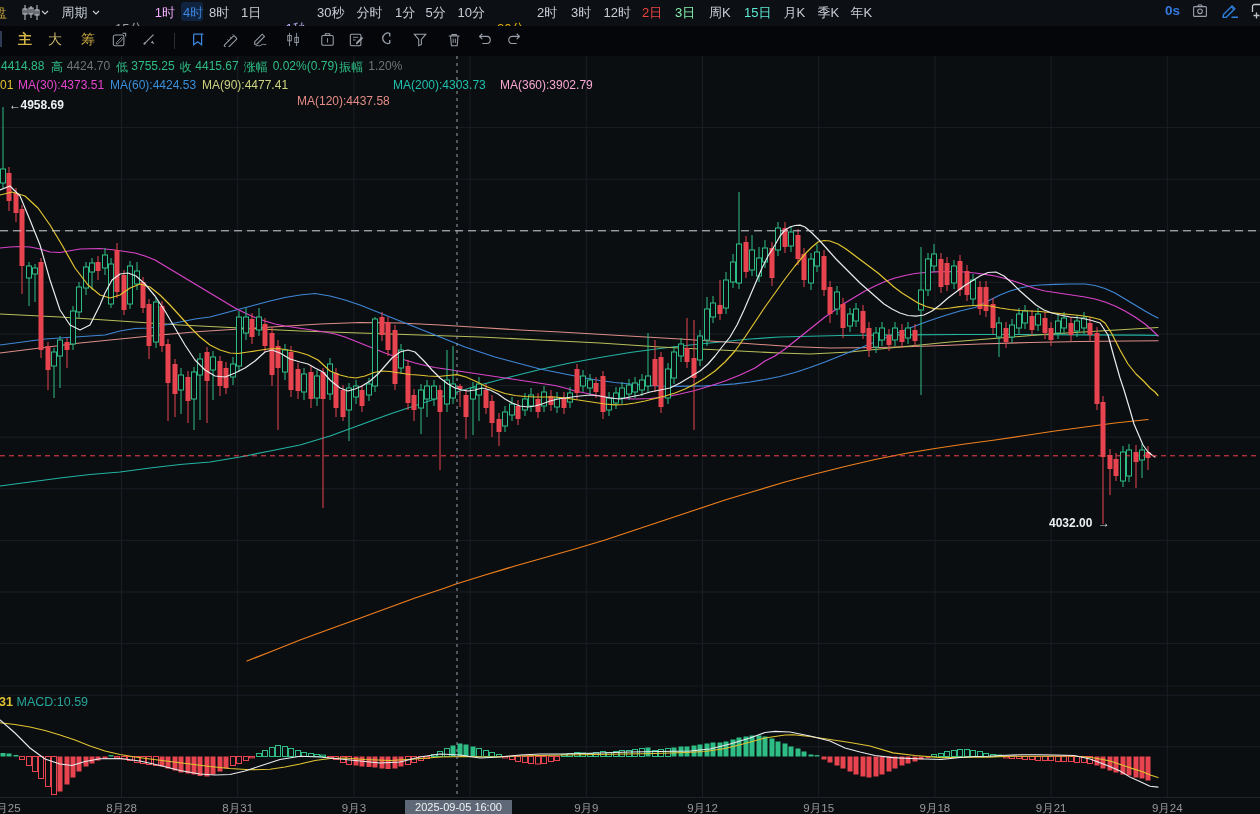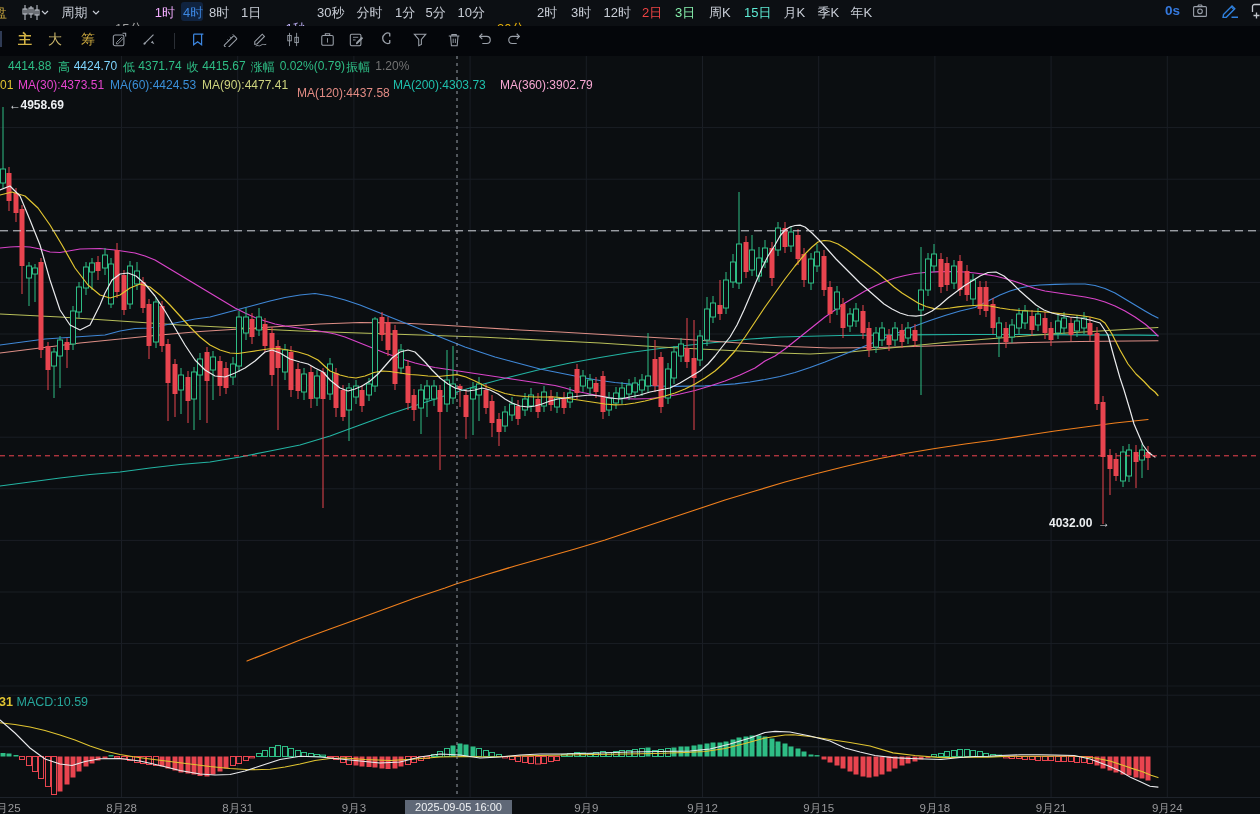--- a/index.html
+++ b/index.html
@@ -1,21 +1,21 @@
 <!DOCTYPE html>
 <html><head><meta charset="utf-8">
 <style>
 * { margin:0; padding:0; box-sizing:border-box; }
 html,body { width:1260px; height:814px; background:#0b0e11; overflow:hidden;
   font-family:"Liberation Sans",sans-serif; }
 #row1 { position:absolute; left:0; top:0; width:1260px; height:26px; background:#0c0f13;
   font-size:13px; z-index:5; }
 #row2 { position:absolute; left:0; top:26px; width:1260px; height:30px; background:#04060a;
   font-size:13px; z-index:5; }
-#row3 { position:absolute; left:8px; top:59px; font-size:12px; z-index:5; height:15px; width:500px;text-align:center; }
+#row3 { position:absolute; left:1px; top:59px; font-size:12px; z-index:5; height:15px; width:500px;text-align:center; }
 #row4 { position:absolute; left:0; top:78px; font-size:12px; z-index:5; height:16px; width:700px; }
 #chart { position:absolute; left:0; top:0; z-index:1; }
 </style></head>
 <body>
 <svg id="chart" width="1260" height="814" viewBox="0 0 1260 814">
 <line x1="121.5" y1="56" x2="121.5" y2="797" stroke="#1a1e25" stroke-width="1"></line>
 <line x1="237.7" y1="56" x2="237.7" y2="797" stroke="#1a1e25" stroke-width="1"></line>
 <line x1="353.9" y1="56" x2="353.9" y2="797" stroke="#1a1e25" stroke-width="1"></line>
 <line x1="470.1" y1="56" x2="470.1" y2="797" stroke="#1a1e25" stroke-width="1"></line>
 <line x1="586.3" y1="56" x2="586.3" y2="797" stroke="#1a1e25" stroke-width="1"></line>
@@ -719,31 +719,31 @@
       <path d="M6 2L3 5l3 3" fill="none" stroke="#9aa0a9" stroke-width="1.3"></path>
     </svg>
 <svg style="position:absolute;left:507px;top:6px" width="15" height="15" viewBox="0 0 17 17">
       <path d="M14 5H6a4 4 0 000 8h5" fill="none" stroke="#9aa0a9" stroke-width="1.3"></path>
       <path d="M11 2l3 3-3 3" fill="none" stroke="#9aa0a9" stroke-width="1.3"></path>
     </svg>
   </div>
 <div id="row3">
     <span style="position:absolute;left:0px;top:0;color:#2ebd85">4414.88</span>
     <span style="position:absolute;left:50px;top:0;color:#2ebd85">高</span>
-    <span style="position:absolute;left:65.7px;top:0;color:#7dd3fc">4424.70</span>
+    <span style="position:absolute;left:65.7px;top:0;color:#737373">4424.70</span>
     <span style="position:absolute;left:115px;top:0;color:#2ebd85">低</span>
-    <span style="position:absolute;left:130.3px;top:0;color:#2ebd85">4371.74</span>
+    <span style="position:absolute;left:130.3px;top:0;color:#2ebd85">3755.25</span>
     <span style="position:absolute;left:178.7px;top:0;color:#2ebd85">收</span>
     <span style="position:absolute;left:194.3px;top:0;color:#2ebd85">4415.67</span>
     <span style="position:absolute;left:242.7px;top:0;color:#2ebd85">涨幅</span>
     <span style="position:absolute;left:271.7px;top:0;color:#2ebd85">0.02%(0.79)</span>
     <span style="position:absolute;left:338.3px;top:0;color:#2ebd85">振幅</span>
     <span style="position:absolute;left:367.3px;top:0;color:#737373">1.20%</span>
   </div>
 <div id="row4">
     <span style="position:absolute;left:0px;top:0;color:#e2c331">01</span>
 <span style="position:absolute;left:18px;top:0;color:#e645cf">MA(30):4373.51</span>
 <span style="position:absolute;left:110px;top:0;color:#3a8fd8">MA(60):4424.53</span>
 <span style="position:absolute;left:202px;top:0;color:#cdd37e">MA(90):4477.41</span>
-<span style="position:absolute;left:297px;top:8px;color:#e38b84">MA(120):4437.58</span>
+<span style="position:absolute;left:297px;top:16px;color:#e38b84">MA(120):4437.58</span>
 <span style="position:absolute;left:393px;top:0;color:#1fc0ad">MA(200):4303.73</span>
 <span style="position:absolute;left:500px;top:0;color:#f9a8d4">MA(360):3902.79</span>
   </div>
 
 </body></html>

